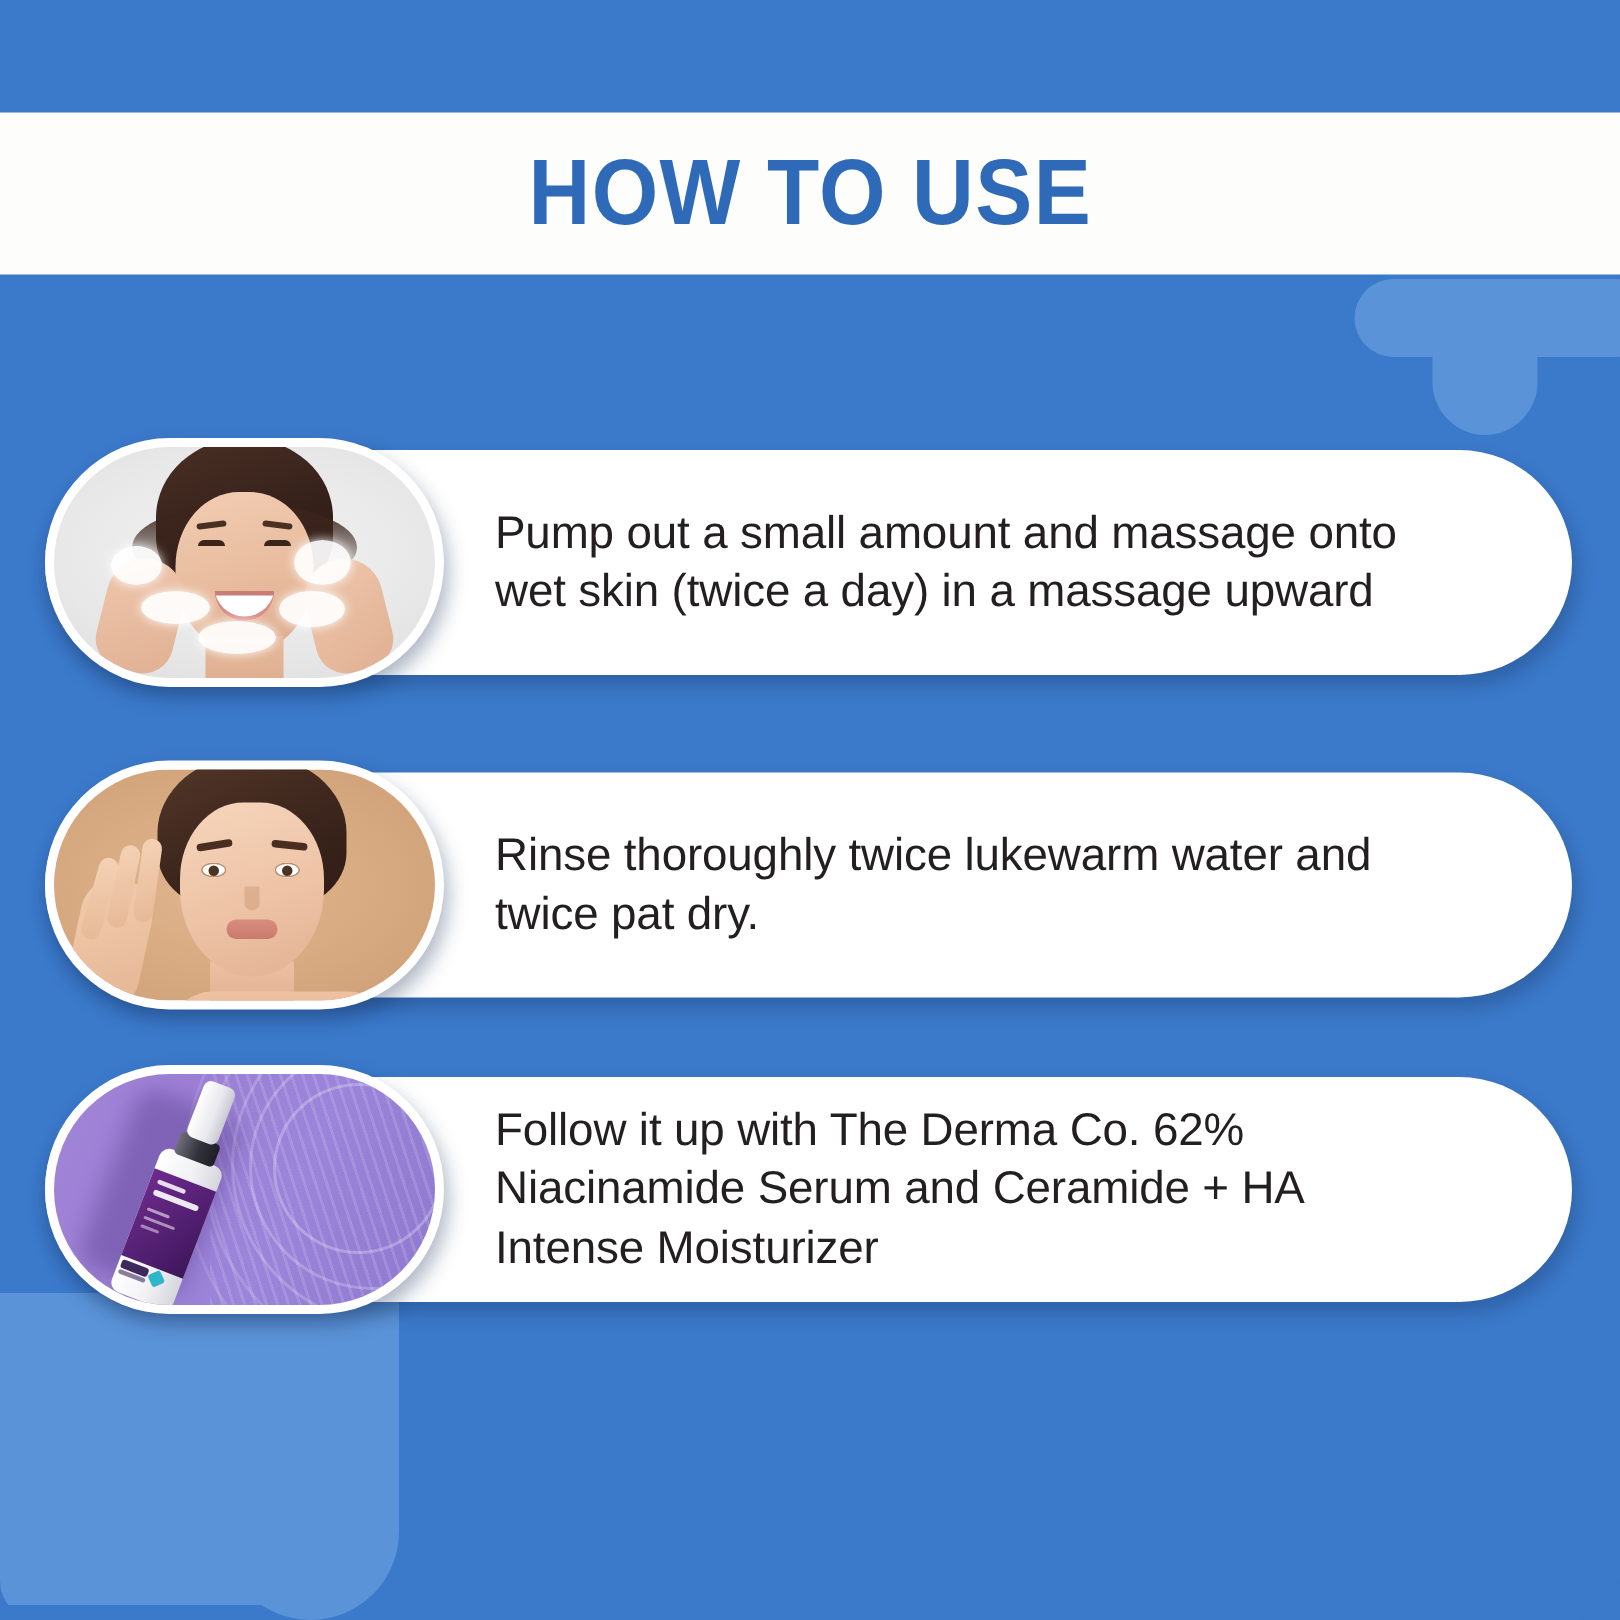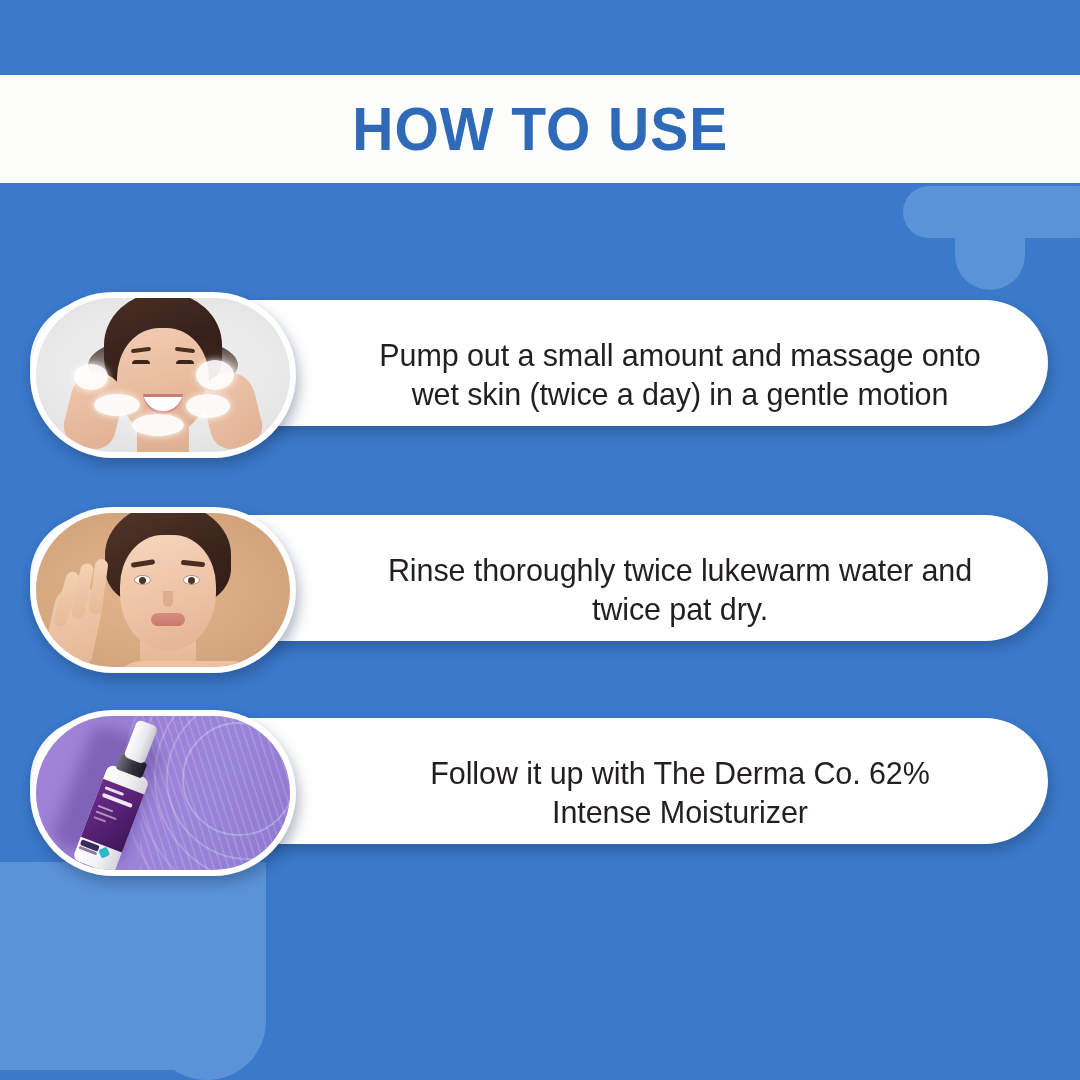--- a/index.html
+++ b/index.html
@@ -1,21 +1,21 @@
 <!DOCTYPE html>
 <html><head>
 <meta charset="utf-8">
 <style>
   html,body{margin:0;padding:0;}
   body{
     width:1080px;height:1080px;overflow:hidden;
     font-family:"Liberation Sans", sans-serif;
     background:#3b79ca;
   }
-  #canvas{position:relative;width:1080px;height:1080px;background:#3b79ca;overflow:hidden;}
+  #canvas{position:relative;width:1080px;height:1080px;background:#3b79ca;overflow:hidden;border-radius:26px;}
 
   
   .deco{position:absolute;background:#5b93d8;}
   .deco-tr-h{left:903px;top:186px;width:200px;height:52px;border-radius:26px;}
   .deco-tr-v{left:955px;top:186px;width:70px;height:104px;border-radius:0 0 35px 35px;}
   .deco-bl-h{left:-60px;top:960px;width:325px;height:110px;border-radius:55px;}
   .deco-bl-v{left:148px;top:862px;width:118px;height:218px;border-radius:0 0 59px 59px;}
   .deco-bl-sq{left:-60px;top:862px;width:210px;height:150px;}
 
   
@@ -30,24 +30,23 @@
     line-height:1;
   }
 
   
   .row{position:absolute;left:0;width:1080px;height:172px;}
   .row-1{top:292px;}
   .row-2{top:507px;}
   .row-3{top:710px;}
 
   .card{
-    position:absolute;left:30px;top:8px;width:1018px;height:126px;
+    position:absolute;left:30px;top:8px;width:1018px;height:150px;
     background:#ffffff;border-radius:75px;
     box-shadow:3px 7px 12px rgba(20,45,85,.30);
-    text-align:center;
   }
   .card-text{
     position:absolute;left:300px;top:0;width:700px;height:150px;
     display:flex;flex-direction:column;justify-content:center;
     color:#231f20;font-size:30.5px;line-height:1.28;
     letter-spacing:-.1px;
   }
   .card-text span{display:block;white-space:nowrap;}
 
   
@@ -201,21 +200,21 @@
   <div class="deco deco-bl-v"></div>
 
   <div class="banner">
     <div class="banner-title">HOW TO USE</div>
   </div>
 
   <div class="row row-1">
     <div class="card">
       <div class="card-text">
         <span>Pump out a small amount and massage onto</span>
-        <span>wet skin (twice a day) in a gentle motion</span>
+        <span>wet skin (twice a day) in a massage upward</span>
       </div>
     </div>
     <div class="thumb">
       <div class="thumb-inner">
         <div class="ph1">
           <div class="hair"></div>
           <div class="face"></div>
           <div class="brow l"></div>
             <div class="brow r"></div>
           <div class="eye l"></div>
@@ -260,20 +259,21 @@
             <div class="finger fi3"></div>
         </div>
       </div>
     </div>
   </div>
 
   <div class="row row-3">
     <div class="card">
       <div class="card-text">
         <span>Follow it up with The Derma Co. 62%</span>
+        <span>Niacinamide Serum and Ceramide + HA</span>
         <span>Intense Moisturizer</span>
       </div>
     </div>
     <div class="thumb">
       <div class="thumb-inner">
         <div class="ph3">
           <div class="ripple r3"></div>
           <div class="ripple r2"></div>
           <div class="ripple r1"></div>
           <div class="ripple r4"></div>

